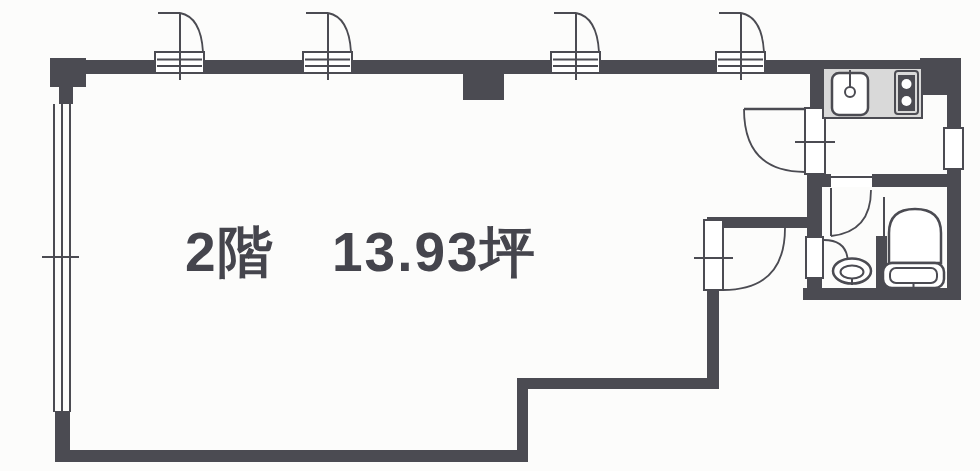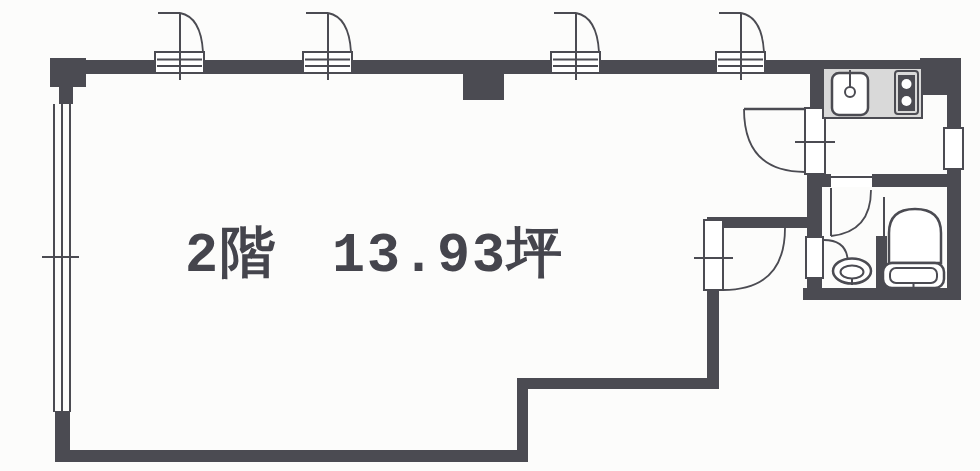--- a/index.html
+++ b/index.html
@@ -1,21 +1,21 @@
 <!DOCTYPE html>
 <html style="--wall: #4b4b52; --counter: #d9d9d9; --background: #fcfcfb; --text: #45454d; --fixture_fill: #ffffff;"><head>
 <meta charset="utf-8">
 <style>
   html,body{margin:0;padding:0;}
   .plan-container{
     position:relative;
     width:980px;height:471px;
     background:var(--background,#fcfcfb);
     overflow:hidden;
-    font-family:Liberation Mono, monospace;
+    font-family:Liberation Sans, sans-serif;
   }
   svg{display:block;}
   .wall{fill:var(--wall,#4b4b52);stroke:none;}
   .ln{stroke:var(--wall,#4b4b52);stroke-width:2;fill:none;stroke-linecap:butt;}
   .ln-thick{stroke:var(--wall,#4b4b52);stroke-width:2.6;fill:none;}
   .arc{stroke:var(--wall,#4b4b52);stroke-width:1.8;fill:none;}
   .frame{fill:#ffffff;stroke:var(--wall,#4b4b52);stroke-width:2;}
   .fixture{fill:var(--fixture_fill,#ffffff);stroke:var(--wall,#4b4b52);stroke-width:2.5;}
   .fixture-thin{fill:none;stroke:var(--wall,#4b4b52);stroke-width:2;}
   .counter{fill:var(--counter,#d9d9d9);stroke:var(--wall,#4b4b52);stroke-width:2;}

